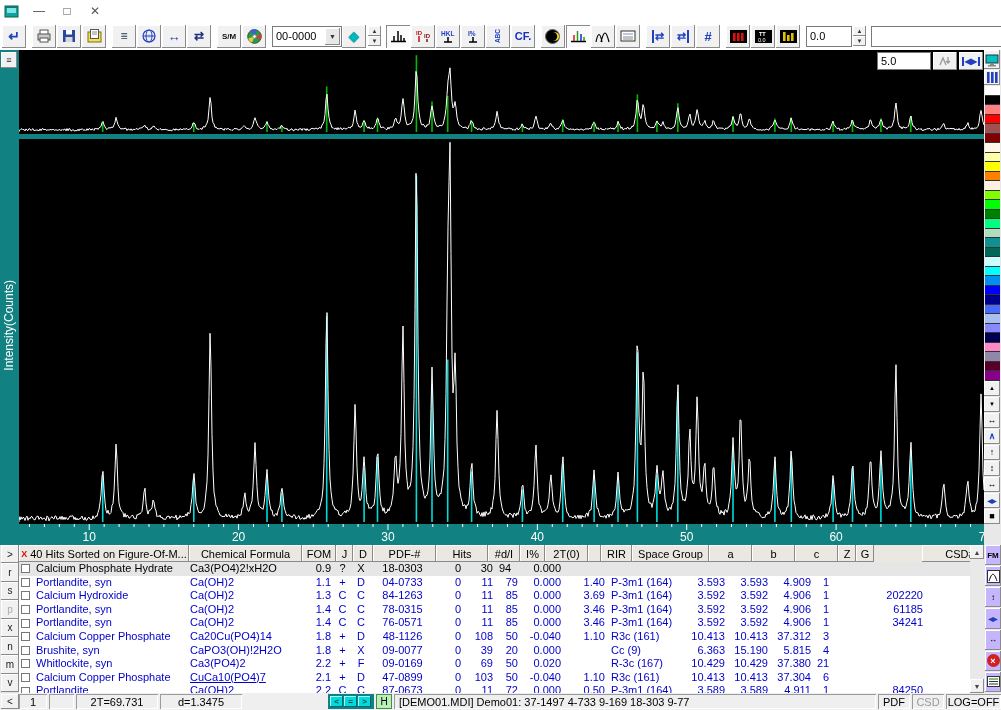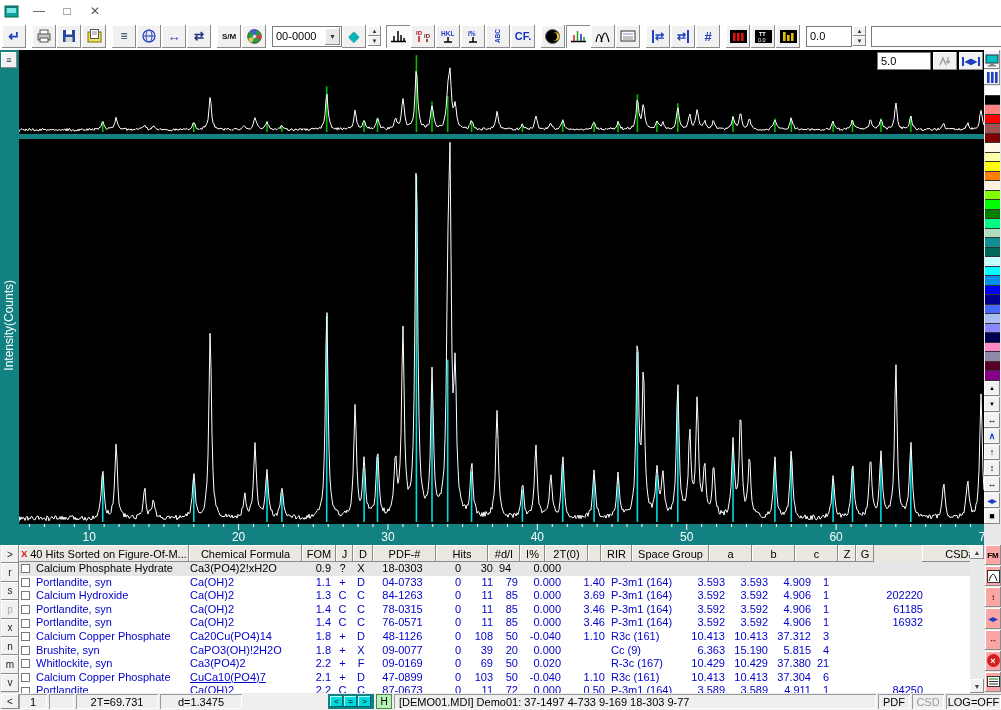--- a/index.html
+++ b/index.html
@@ -74,21 +74,21 @@
   #tbody{position:relative;}
   .trow{display:flex;height:13.6px;align-items:center;background:#fff;}
   .trow.selected{background:#e6e6e6;}
   .trow.linkrow .td{color:#0000cc;}
   .td{flex:none;font-size:11px;white-space:nowrap;overflow:hidden;padding:0 3px;height:13.6px;line-height:13.4px;}
   .cbx{flex:none;width:9px;height:9px;border:1px solid #777;background:#fff;margin:0 3px 0 2px;}
   #tscroll{width:14px;background:#e9e9e9;display:flex;flex-direction:column;justify-content:space-between;}
   .scbtn{width:14px;height:14px;background:#f1f1f1;box-shadow:inset -1px -1px #8a8a8a, inset 1px 1px #fff;
          font-size:7px;display:flex;align-items:center;justify-content:center;color:#444;}
   #tsidestrip{width:17px;background:#e8e8e8;display:flex;flex-direction:column;}
-  .fmbtn{width:16px;height:20.5px;margin:0 0 1px 1px;background:#fca5a5;
+  .fmbtn{width:16px;height:20.5px;margin:0 0 1px 1px;background:#c4b5fd;
          box-shadow:inset -1px -1px #8a8a8a, inset 1px 1px #fff;
          display:flex;align-items:center;justify-content:center;font-size:8px;font-weight:bold;}
 
   
   #statusbar{height:17px;background:#efefef;display:flex;align-items:center;}
   .scell{height:15px;background:#efefef;font-size:11px;display:flex;align-items:center;padding:0 5px;
          box-shadow:inset 1px 1px #9b9b9b, inset -1px -1px #fff;margin-right:2px;white-space:nowrap;overflow:hidden;}
   #nav3{height:15px;background:#128181;display:flex;align-items:center;padding:1px 2px;margin-right:2px;}
   .navb{width:13px;height:11px;background:#00dcdc;margin-right:1px;font-size:8px;font-weight:bold;color:#045;
         display:flex;align-items:center;justify-content:center;box-shadow:inset -1px -1px #067, inset 1px 1px #aff;}
@@ -692,21 +692,21 @@
           <span class="td" style="width: 25px; text-align: right;">85</span>
           <span class="td" style="width: 43px; text-align: right;">0.000</span>
           <span class="td" style="width: 13px; text-align: center;"></span>
           <span class="td" style="width: 31px; text-align: right;">3.46</span>
           <span class="td" style="width: 77px; text-align: left;">P-3m1 (164)</span>
           <span class="td" style="width: 43px; text-align: right;">3.592</span>
           <span class="td" style="width: 43px; text-align: right;">3.592</span>
           <span class="td" style="width: 43px; text-align: right;">4.906</span>
           <span class="td" style="width: 18px; text-align: right;">1</span>
           <span class="td" style="width: 18px; text-align: center;"></span>
-          <span class="td" style="width: 76px; text-align: right;">16932</span>
+          <span class="td" style="width: 76px; text-align: right;">34241</span>
         </div>
         <div class="trow linkrow">
           <span class="cbx"></span>
           <span class="td" style="width: 154px; text-align: left;">Calcium Copper Phosphate</span>
           <span class="td" style="width: 113px; text-align: left;">Ca20Cu(PO4)14</span>
           <span class="td" style="width: 34px; text-align: right;">1.8</span>
           <span class="td" style="width: 17px; text-align: center;">+</span>
           <span class="td" style="width: 20px; text-align: center;">D</span>
           <span class="td" style="width: 63px; text-align: center;">48-1126</span>
           <span class="td" style="width: 30px; text-align: right;">0</span>

